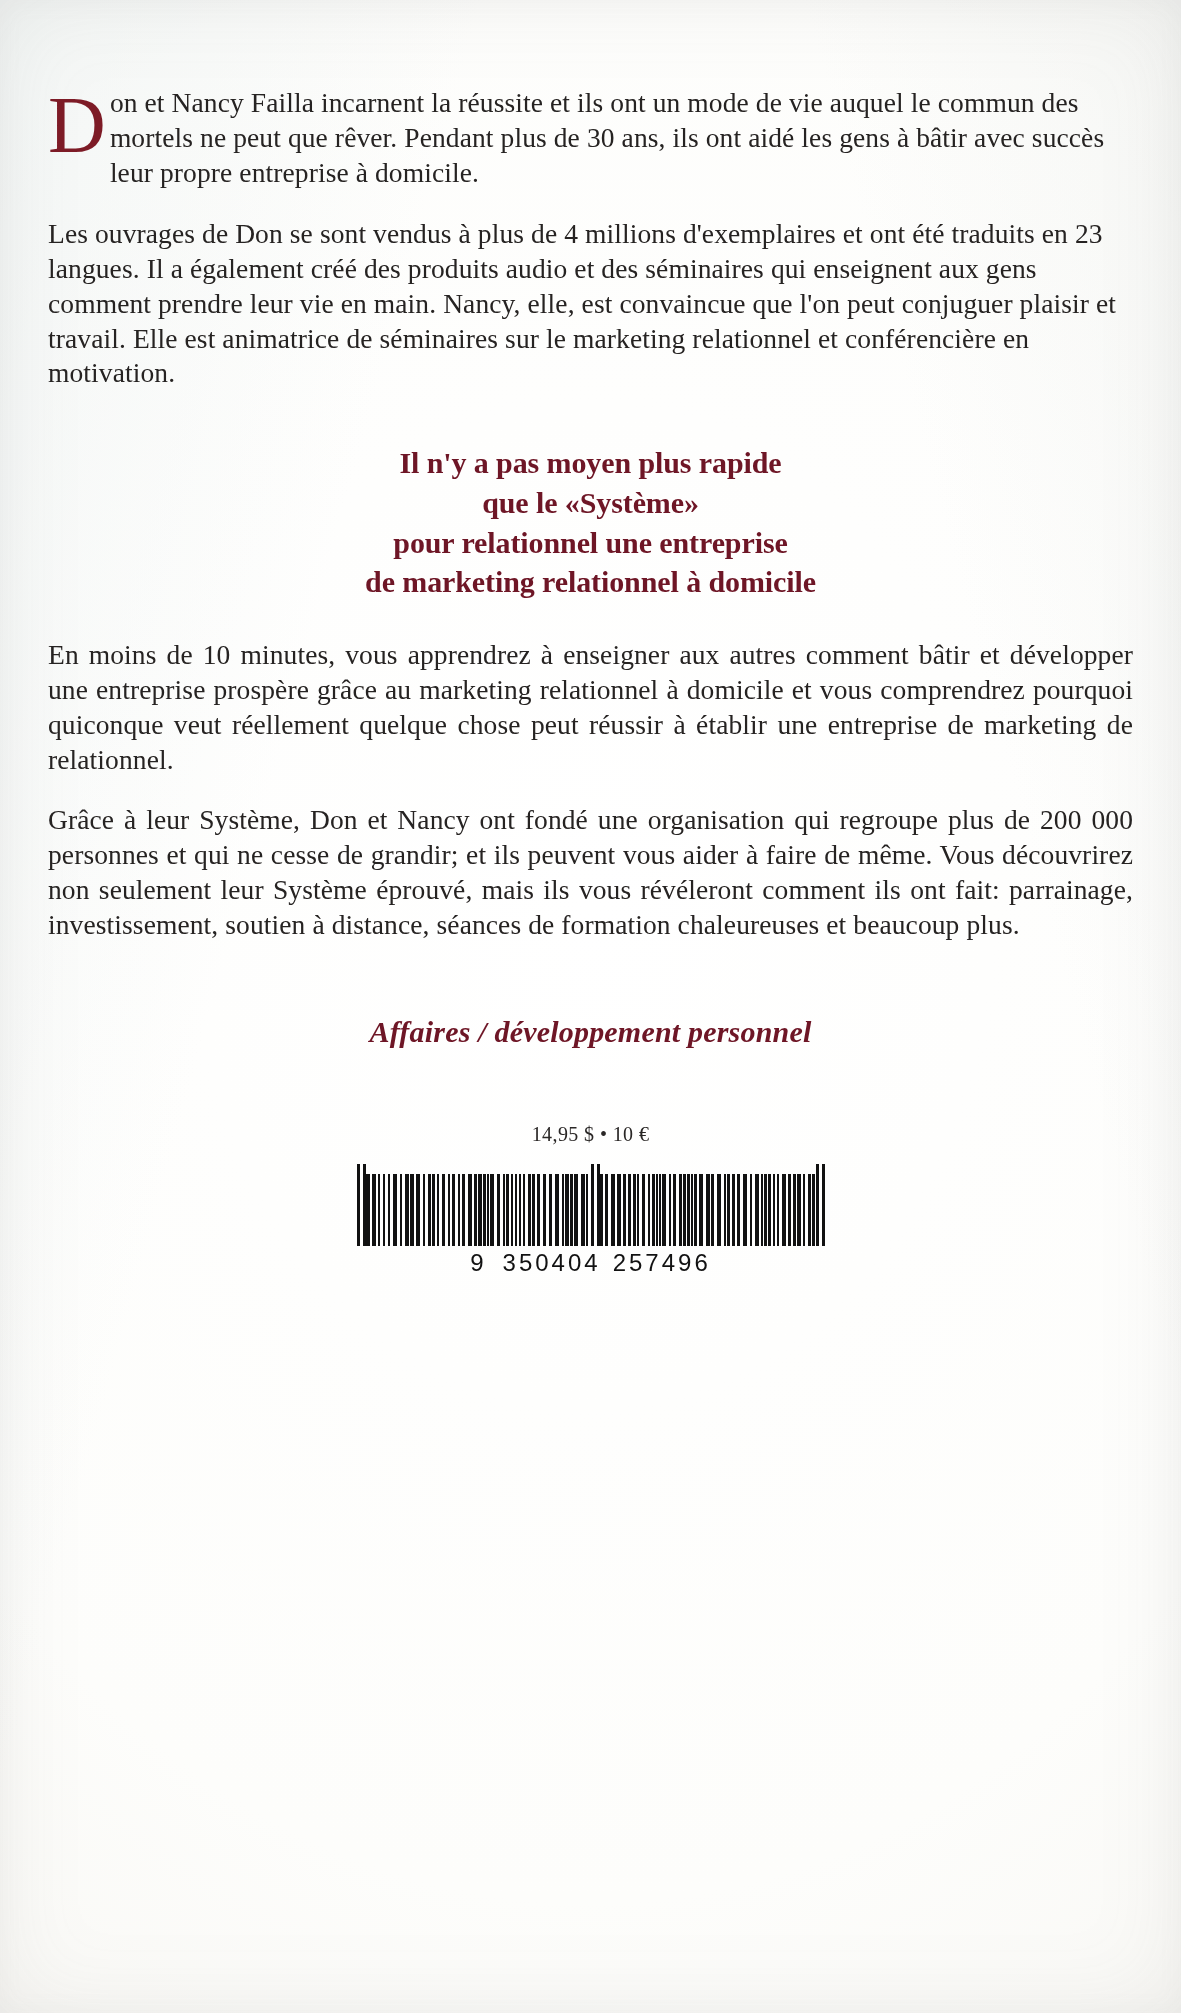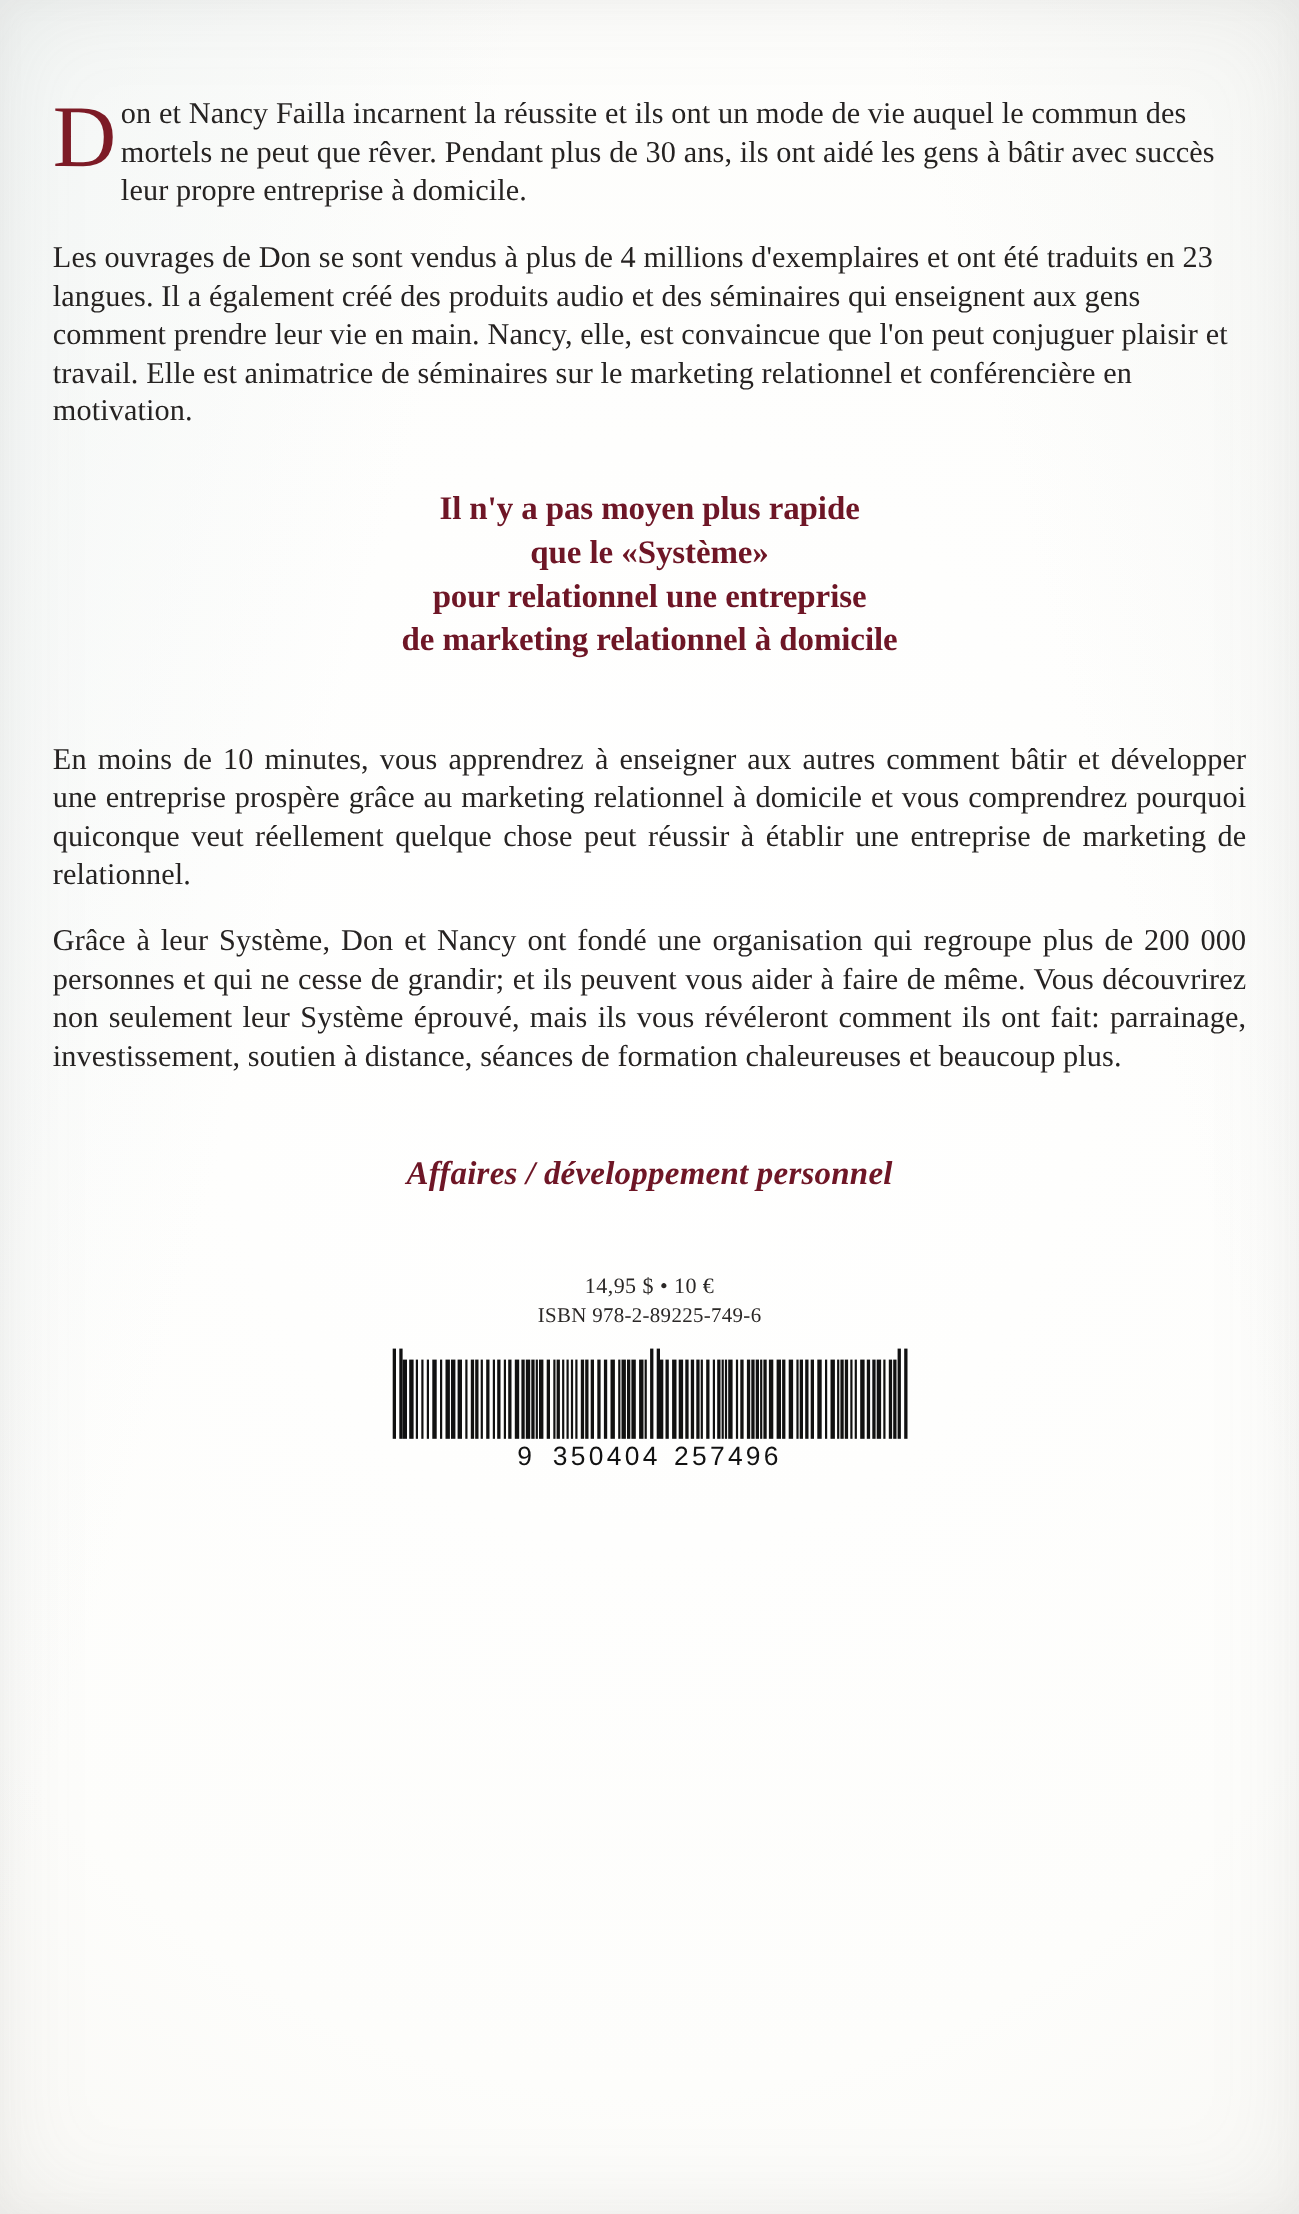--- a/index.html
+++ b/index.html
@@ -114,21 +114,21 @@
     font-family: "Liberation Serif", "DejaVu Serif", serif;
     font-weight: bold;
     font-size: 30px;
     line-height: 1.32;
     margin: 52px 0 0 0;
     letter-spacing: -0.1px;
   }
   .pitch div { white-space: nowrap; }
 
   
-  .lower-area { margin-top: 71px; padding: 0 10px; }
+  .lower-area { margin-top: 36px; padding: 0 10px; }
 
   
   .footer {
     margin-top: 72px;
     text-align: center;
   }
   .category {
     color: #6e1626;
     font-family: "Liberation Serif", "DejaVu Serif", serif;
     font-style: italic;
@@ -213,21 +213,20 @@
       <p class="body justify">En moins de 10 minutes, vous apprendrez à enseigner aux autres comment bâtir et développer une entreprise prospère grâce au marketing relationnel à domicile et vous comprendrez pourquoi quiconque veut réellement quelque chose peut réussir à établir une entreprise de marketing de relationnel.</p>
       <p class="body justify">Grâce à leur Système, Don et Nancy ont fondé une organisation qui regroupe plus de 200 000 personnes et qui ne cesse de grandir; et ils peuvent vous aider à faire de même. Vous découvrirez non seulement leur Système éprouvé, mais ils vous révéleront comment ils ont fait: parrainage, investissement, soutien à distance, séances de formation chaleureuses et beaucoup plus.</p>
     </div>
 
     <div class="footer">
       <div class="category">Affaires / développement personnel</div>
     </div>
 
     <div class="pricing">
       <div class="price">14,95 $ • 10 €</div>
-      <div class="isbn">ISBN 978-2-89225-749-6</div>
       <div class="barcode-wrap">
         <div class="barcode" id="barcode-bars">
             <i style="width: 3px; background: rgb(17, 17, 17); height: 100%;"></i>
             <i style="width: 3px; background: transparent; height: 100%;"></i>
             <i style="width: 3px; background: rgb(17, 17, 17); height: 100%;"></i>
             <i style="width: 4px; background: rgb(17, 17, 17); height: 88%;"></i>
             <i style="width: 2px; background: transparent; height: 88%;"></i>
             <i style="width: 4px; background: rgb(17, 17, 17); height: 88%;"></i>
             <i style="width: 2px; background: transparent; height: 88%;"></i>
             <i style="width: 2px; background: rgb(17, 17, 17); height: 88%;"></i>

